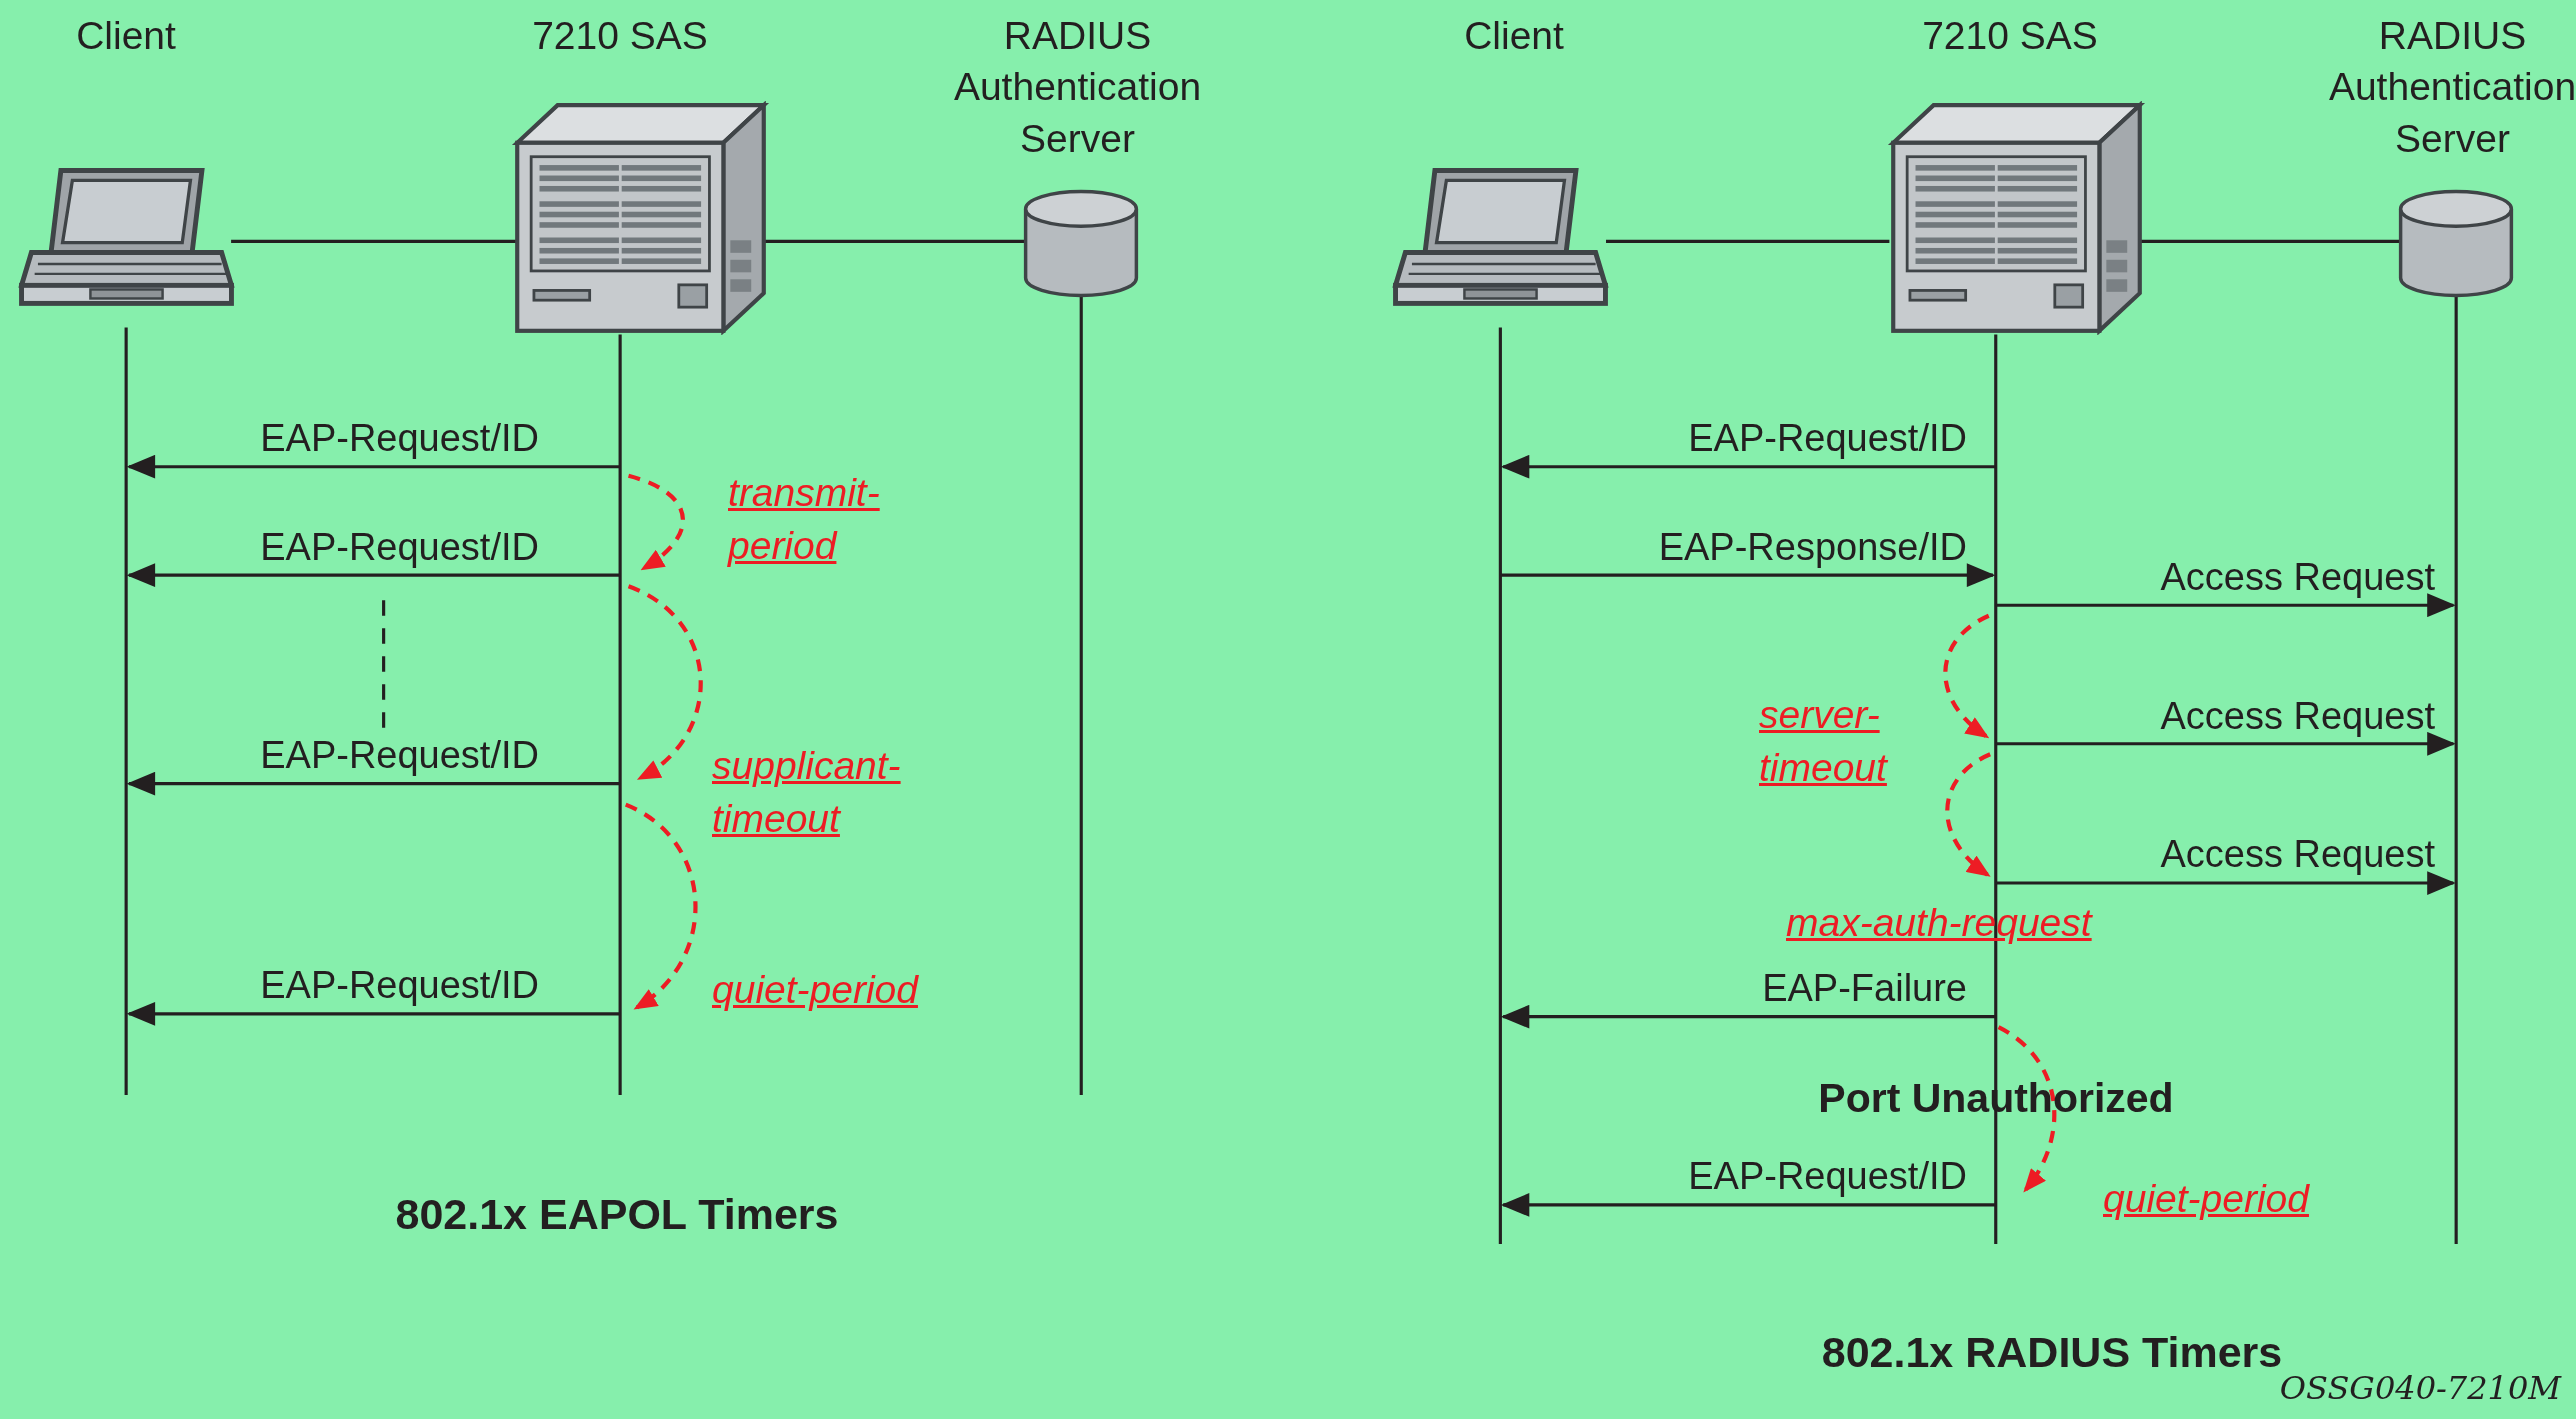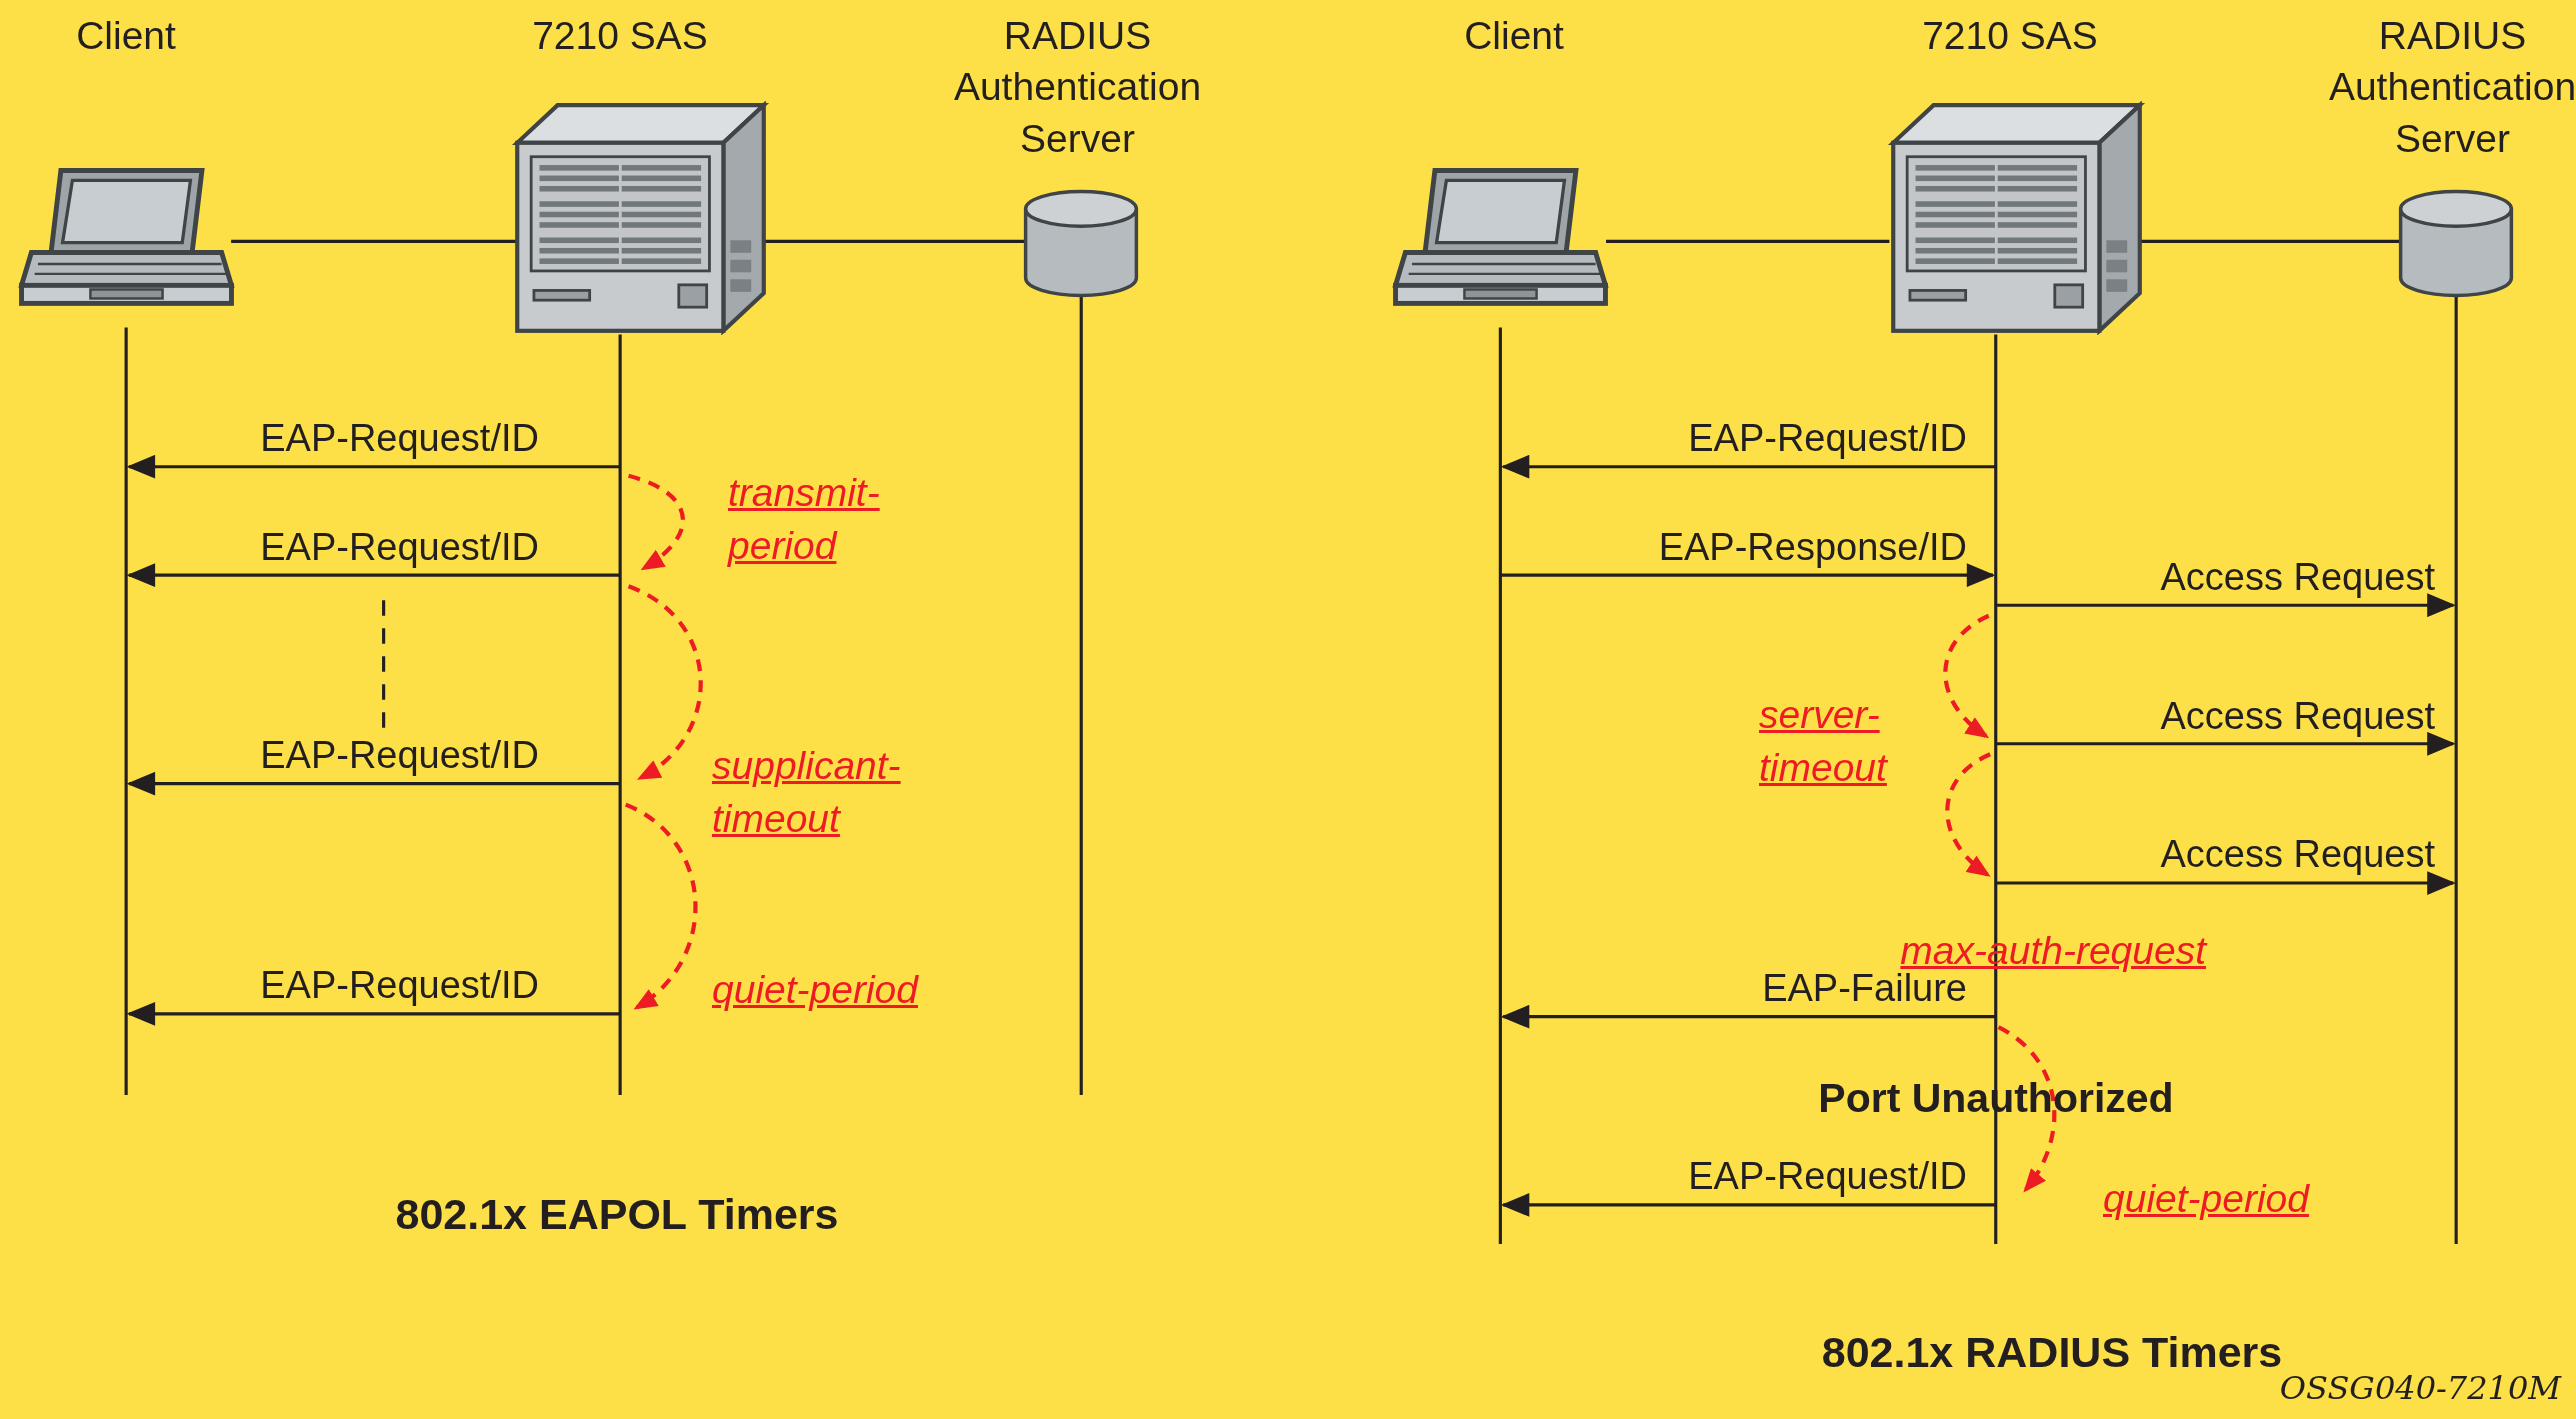--- a/index.html
+++ b/index.html
@@ -1,26 +1,26 @@
 <!DOCTYPE html>
 <html style="font-size:11.2px"><head>
 <meta charset="utf-8">
 <style>
   html,body{margin:0;padding:0;background:#ffffff;}
-  .canvas{position:relative;width:2576px;height:1419px;background:#fde047;overflow:hidden;
+  .canvas{position:relative;width:2576px;height:1419px;background:#86efac;overflow:hidden;
           font-family:"Liberation Sans",sans-serif;color:#231f20;}
   .overlay{position:absolute;left:0;top:0;}
   .icon{position:absolute;}
   .icon svg{display:block;width:100%;height:100%;}
   .actor{position:absolute;font:39px/1.32 "Liberation Sans",sans-serif;color:#231f20;
          text-align:center;white-space:pre-line;}
   .lbl{position:absolute;font:38px "Liberation Sans",sans-serif;color:#231f20;text-align:right;}
   .timer{position:absolute;font:italic 39px/1.35 "Liberation Sans",sans-serif;color:#ed1c24;
          white-space:pre-line;text-align:left;text-decoration:underline;}
-  .timer.center{text-align:right;margin-top:28px;}
+  .timer.center{text-align:left;}
   .status{position:absolute;font:bold 41px "Liberation Sans",sans-serif;color:#231f20;text-align:center;}
   .title{position:absolute;font:bold 43px "Liberation Sans",sans-serif;color:#231f20;text-align:center;margin-top:28px;}
   .watermark{position:absolute;font:italic 32px "DejaVu Serif",serif;color:#231f20;text-align:right;}
   .ln{stroke:#231f20;stroke-width:4.5;fill:none;}
   .arr{marker-end:url(#mArrB);}
   .cont{stroke-dasharray:22 18;}
   .redc{stroke:#ed1c24;stroke-width:6;fill:none;stroke-dasharray:17 13;marker-end:url(#mArrR);}
 </style>
 </head>
 <body>

